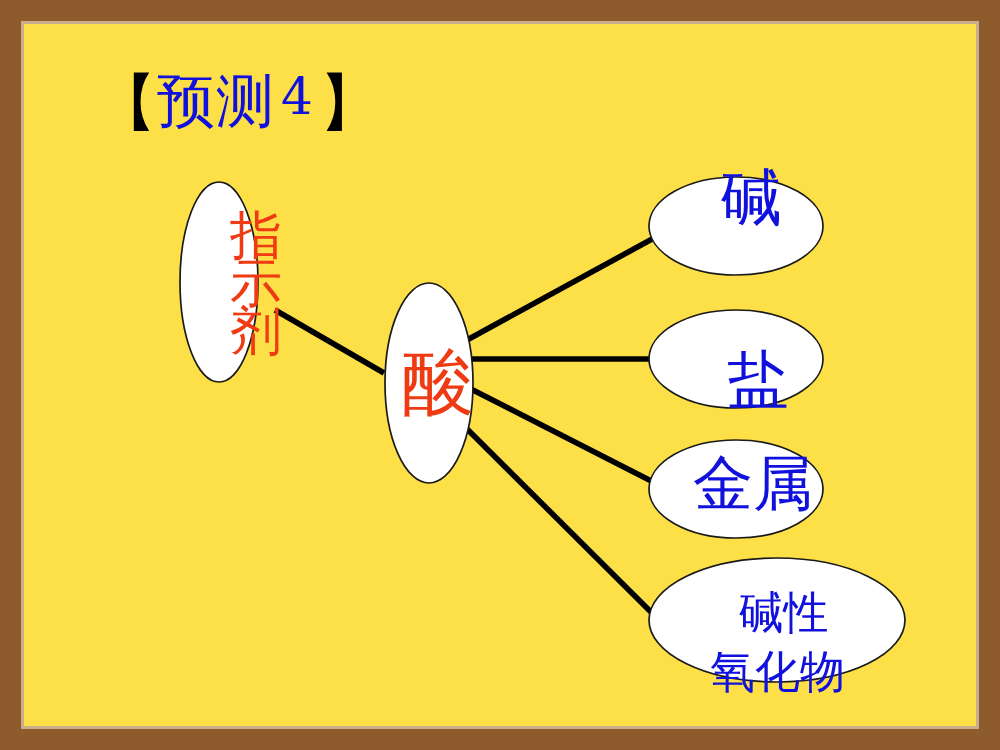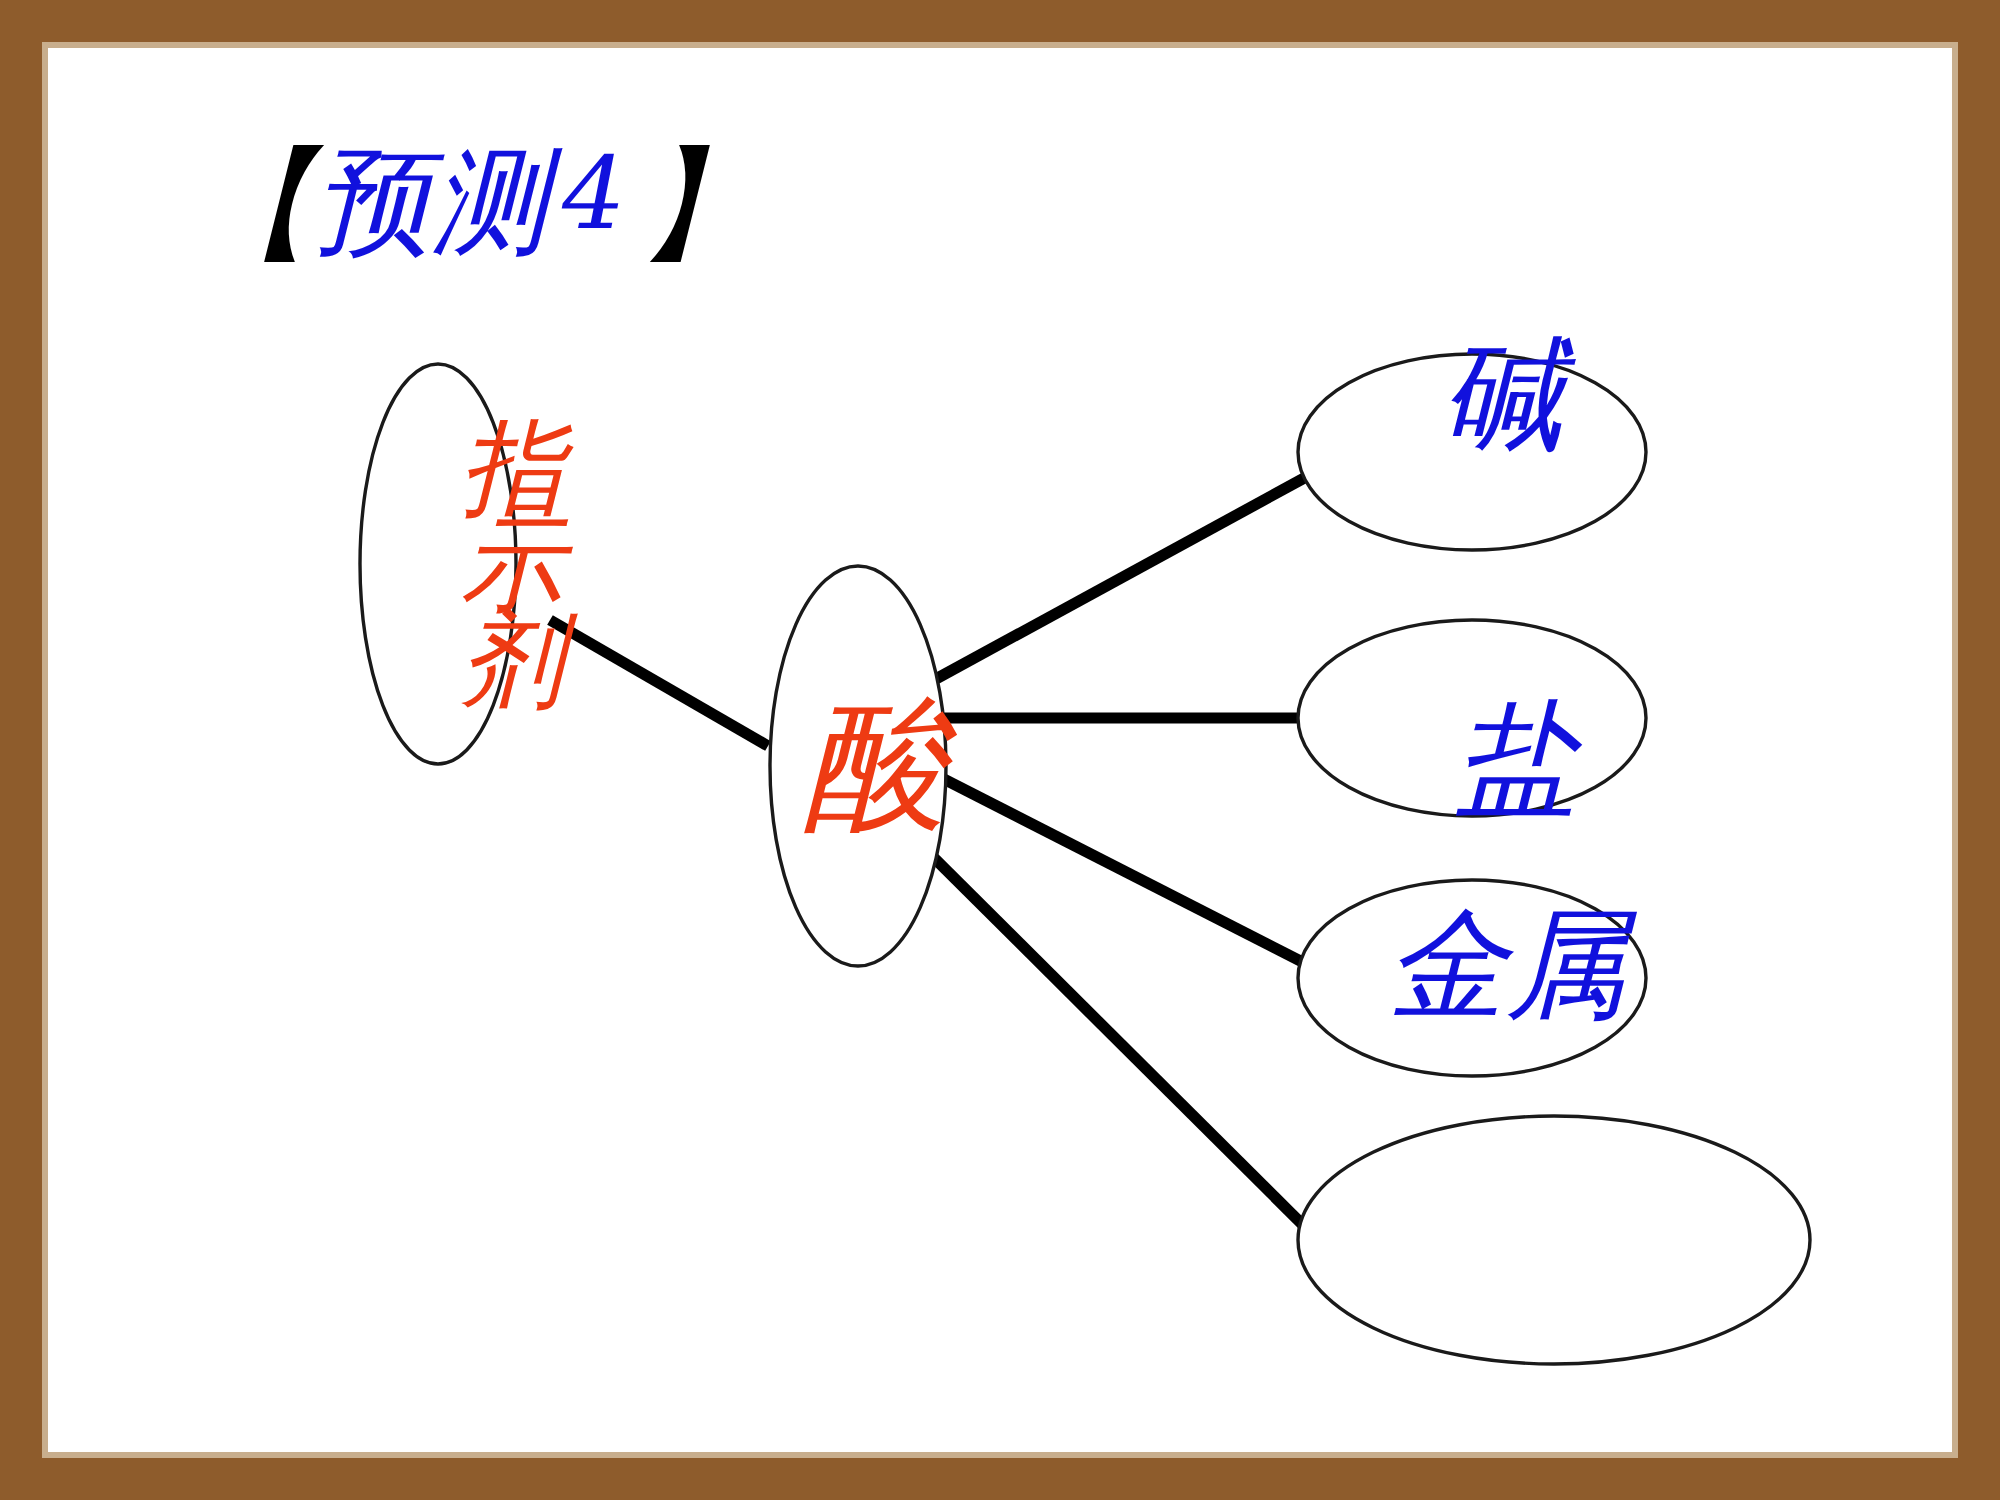--- a/index.html
+++ b/index.html
@@ -30,23 +30,22 @@
     right: 21px;
     bottom: 21px;
     background: #c8ae8d;
   }
   #canvas {
     position: absolute;
     left: 24px;
     top: 24px;
     right: 24px;
     bottom: 24px;
-    background: #ffffff;
+    background: #fde047;
     overflow: hidden;
-    font-style: italic;
   }
 
   
   #title-block {
     position: absolute;
     left: 71px;
     top: 48px;
     white-space: nowrap;
     line-height: 1;
   }
@@ -186,15 +185,19 @@
     </div>
 
     <div class="node-label lbl-red" id="label-acid">酸</div>
 
     <div class="node-label lbl-blue" id="label-base">碱</div>
 
     <div class="node-label lbl-blue" id="label-salt">盐</div>
 
     <div class="node-label lbl-blue" id="label-metal">金属</div>
 
+    <div class="node-label lbl-blue" id="label-basic-oxide">
+      <span class="line1">碱性</span>
+      <span class="line2">氧化物</span>
+    </div>
 
   </div>
 </div>
 
 </body></html>

